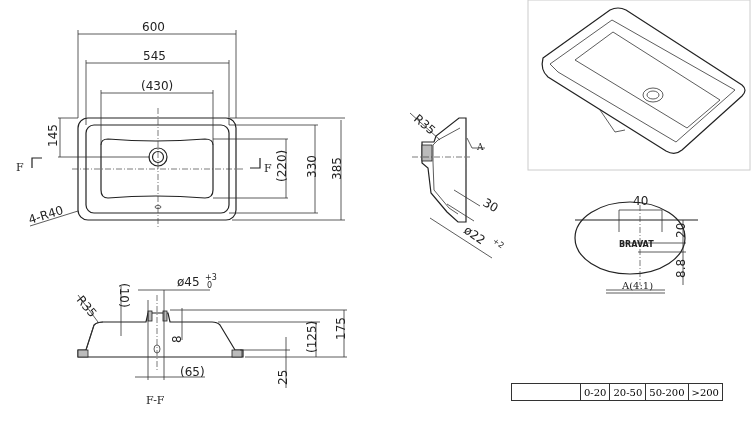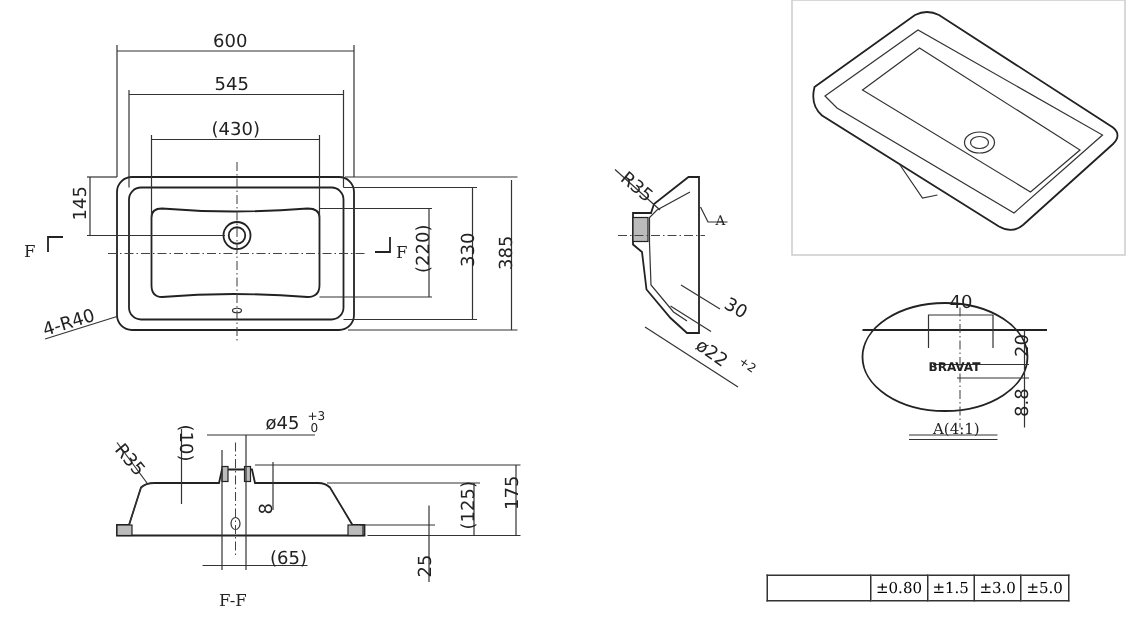--- a/index.html
+++ b/index.html
@@ -156,21 +156,21 @@
     <text x="633" y="205" class="txt">40</text>
     <text transform="translate(685,238) rotate(-90)" class="txt">20</text>
     <text transform="translate(685,278) rotate(-90)" class="txt">8.8</text>
     <text x="619" y="247" style="font-family:'DejaVu Sans',sans-serif;font-weight:bold;font-size:8px;fill:#222">BRAVAT</text>
     <text x="622" y="289" class="ser" style="font-size:10px">A(4:1)</text>
   </g>
 </svg>
 
 <table class="tbl">
   <tbody>
-  <tr>
+      <tr>
     <td class="blank"></td>
-    <td>±0.80</td>
-    <td>±1.5</td>
-    <td>±3.0</td>
-    <td>±5.0</td>
+    <td>0-20</td>
+    <td>20-50</td>
+    <td>50-200</td>
+    <td>&gt;200</td>
   </tr>
 </tbody>
   </table>
 
 </body></html>

